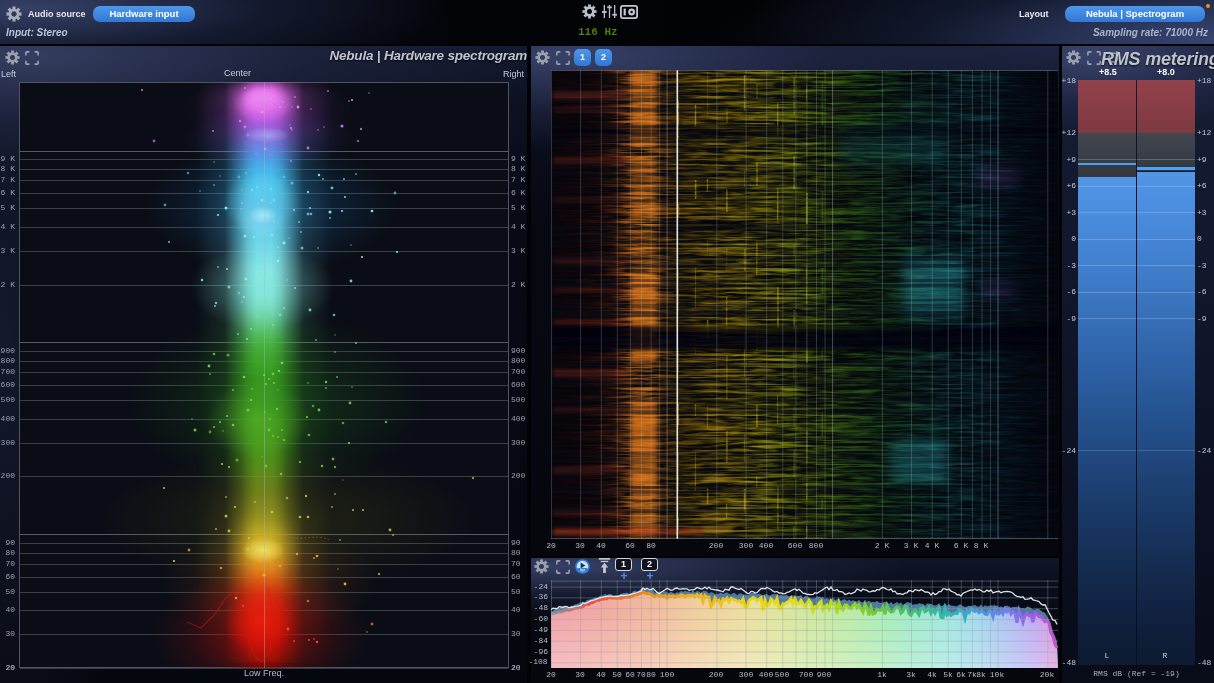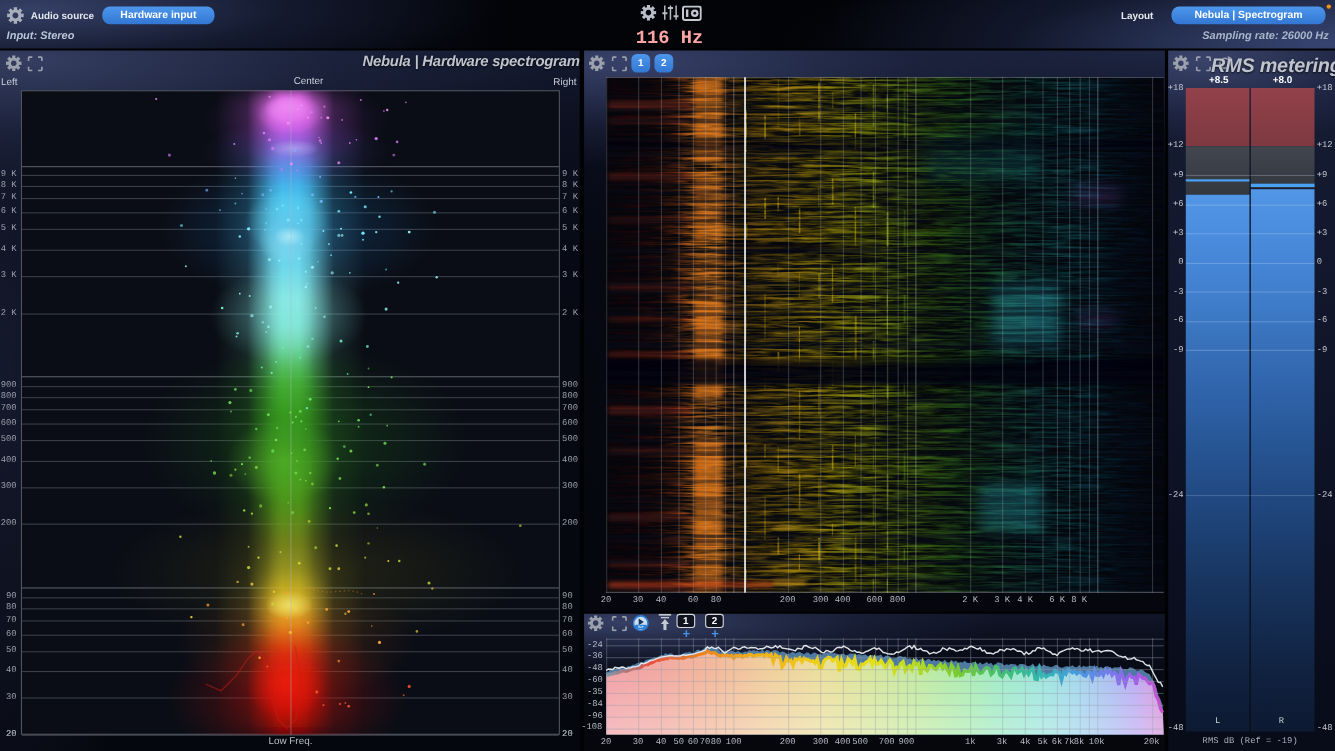--- a/index.html
+++ b/index.html
@@ -34,43 +34,43 @@
         <line x1="5.5" y1="3.5" x2="10.5" y2="3.5" stroke-width="2"></line>
         <line x1="11" y1="11.5" x2="16" y2="11.5" stroke-width="2"></line>
       </g>
     </svg>
 <svg class="abs" style="left:620px;top:5px" width="18" height="14" viewBox="0 0 18 14">
 <rect x="0.9" y="0.9" width="16.2" height="12.2" rx="2" fill="none" stroke="#c3c8d1" stroke-width="1.8"></rect>
 <rect x="3.6" y="3.6" width="2.2" height="6.8" fill="#c3c8d1"></rect>
 <circle cx="11.6" cy="7" r="3.4" fill="#c3c8d1"></circle>
       <circle cx="11.6" cy="7" r="1.3" fill="#0a0d14"></circle>
     </svg>
-<div class="abs mono" style="left:578px;top:26px;font-size:17px;font-weight:bold;color:#fca5a5">116 Hz</div>
+<div class="abs mono" style="left:578px;top:26px;font-size:11px;font-weight:bold;color:#4d7c0f">116 Hz</div>
 <div class="abs" style="left:1019px;top:9px;font-size:9px;font-weight:bold;color:#e8eaee">Layout</div>
 <div class="btn" style="left:1065px;top:6px;width:140px;height:16px;line-height:16px">Nebula | Spectrogram</div>
 <div class="abs" style="left:1206px;top:4px;width:4px;height:4px;border-radius:2px;background:#ef9410"></div>
-<div class="abs" style="left:1008px;top:27px;width:200px;font-size:10px;font-weight:bold;font-style:italic;color:#a9b5c9;text-align:right">Sampling rate: 26000 Hz</div>
+<div class="abs" style="left:1008px;top:27px;width:200px;font-size:10px;font-weight:bold;font-style:italic;color:#a9b5c9;text-align:right">Sampling rate: 71000 Hz</div>
 <div class="panel" style="left:0;top:46px;width:527px;height:637px;background:
 radial-gradient(620px 150px at 30px 10px, rgba(55,64,100,.92), rgba(34,41,70,.5) 45%, rgba(0,0,0,0) 78%),
 radial-gradient(200px 700px at 0px 300px, rgba(34,41,70,.5), rgba(0,0,0,0) 70%),
 linear-gradient(180deg,#141a30 0%,#0c1020 10%,#070a14 30%,#05070e 100%)"></div>
 <svg class="abs" style="left:5px;top:50px" width="15" height="15" viewBox="0 0 20 20">
 <path fill="#9aa1ad" fill-rule="evenodd" d="M8.24,3.33 7.94,0.62 12.06,0.62 11.76,3.33 13.47,4.04 15.18,1.91 18.09,4.82 15.96,6.53 16.67,8.24 19.38,7.94 19.38,12.06 16.67,11.76 15.96,13.47 18.09,15.18 15.18,18.09 13.47,15.96 11.76,16.67 12.06,19.38 7.94,19.38 8.24,16.67 6.53,15.96 4.82,18.09 1.91,15.18 4.04,13.47 3.33,11.76 0.62,12.06 0.62,7.94 3.33,8.24 4.04,6.53 1.91,4.82 4.82,1.91 6.53,4.04Z M10,6.6 a3.4,3.4 0 1,0 0.001,0 Z"></path>
     </svg>
 <svg class="abs" style="left:25px;top:51px" width="14" height="14" viewBox="0 0 16 16">
 <g stroke="#9aa1ad" stroke-width="1.8" fill="none">
 <path d="M1 5 V2 a1 1 0 0 1 1-1 H5"></path>
         <path d="M11 1 h3 a1 1 0 0 1 1 1 V5"></path>
 <path d="M15 11 v3 a1 1 0 0 1 -1 1 H11"></path>
         <path d="M5 15 H2 a1 1 0 0 1 -1-1 V11"></path>
       </g>
     </svg>
 <div class="ttl" style="left:200px;top:48px;width:327px;text-align:right;font-size:13.5px">Nebula | Hardware spectrogram</div>
 <div class="abs" style="left:1px;top:69px;font-size:9px;color:#c7ccd8">Left</div>
-<div class="abs" style="left:234px;top:68px;width:60px;text-align:right;font-size:9px;color:#c7ccd8">Center</div>
+<div class="abs" style="left:224px;top:68px;width:60px;text-align:left;font-size:9px;color:#c7ccd8">Center</div>
 <div class="abs" style="left:503px;top:69px;font-size:9px;color:#c7ccd8">Right</div>
 <div class="abs" style="left:19px;top:82px;width:490px;height:586px;background:#0a0d15;border:1px solid rgba(150,156,168,.5)"></div>
 <div class="hl" style="left:20px;top:668.0px;width:488px;background:rgba(168,175,188,0.3)"></div>
 <div class="lbl" style="left:0px;top:664.0px;width:15px;text-align:right;font-size:8px">20</div>
 <div class="lbl" style="left:511px;top:664.0px;font-size:8px">20</div>
 <div class="hl" style="left:20px;top:634.2px;width:488px;background:rgba(168,175,188,0.3)"></div>
 <div class="lbl" style="left:0px;top:630.2px;width:15px;text-align:right;font-size:8px">30</div>
 <div class="lbl" style="left:511px;top:630.2px;font-size:8px">30</div>
 <div class="hl" style="left:20px;top:610.3px;width:488px;background:rgba(168,175,188,0.3)"></div>
 <div class="lbl" style="left:0px;top:606.3px;width:15px;text-align:right;font-size:8px">40</div>
@@ -804,21 +804,21 @@
       <rect x="430.5" y="0" width="1" height="88" fill="rgb(150,158,172)" opacity=".36"></rect>
       <rect x="438.9" y="0" width="1" height="88" fill="rgb(150,158,172)" opacity=".36"></rect>
       <rect x="446.5" y="0" width="1" height="88" fill="rgb(150,158,172)" opacity=".36"></rect>
       <rect x="496.3" y="0" width="1" height="88" fill="rgb(150,158,172)" opacity=".36"></rect>
       <path d="M0,29.7 2,28.2 4,28.4 6,28.7 8,26.7 10,27.0 12,27.4 14,26.4 16,26.6 18,27.8 20,27.4 22,27.0 24,26.4 26,26.2 28,25.8 30,25.1 32,22.9 34,23.5 36,22.7 38,21.9 40,20.5 42,20.3 44,19.6 46,18.8 48,18.1 50,17.4 52,17.1 54,16.7 56,16.4 58,16.1 60,16.2 62,16.3 64,16.4 66,16.5 68,16.2 70,15.3 72,15.7 74,15.4 76,15.1 78,14.8 80,14.4 82,13.7 84,13.1 86,12.5 88,11.8 90,11.1 92,8.0 94,9.5 96,8.2 98,9.3 100,9.6 102,8.4 104,10.3 106,12.3 108,13.8 110,12.2 112,11.1 114,9.8 116,8.4 118,9.1 120,10.3 122,9.8 124,8.4 126,8.0 128,9.2 130,9.1 132,8.6 134,8.8 136,8.8 138,10.3 140,9.8 142,9.8 144,9.1 146,7.5 148,8.2 150,9.1 152,8.7 154,7.1 156,8.9 158,7.1 160,9.1 162,9.4 164,9.8 166,10.0 168,10.5 170,11.0 172,11.8 174,9.3 176,9.7 178,10.2 180,7.0 182,6.9 184,8.2 186,9.0 188,9.5 190,8.4 192,9.9 194,11.5 196,13.1 198,13.6 200,11.4 202,11.7 204,12.8 206,12.6 208,10.5 210,8.7 212,8.4 214,8.8 216,7.4 218,8.5 220,9.5 222,11.2 224,12.1 226,11.5 228,13.0 230,12.8 232,13.8 234,13.7 236,12.4 238,11.8 240,10.7 242,9.6 244,9.0 246,10.4 248,9.3 250,11.1 252,13.2 254,13.5 256,14.4 258,14.5 260,14.7 262,14.4 264,12.7 266,13.2 268,12.0 270,10.8 272,9.6 274,8.0 276,7.1 278,9.6 280,6.9 282,10.2 284,10.4 286,9.5 288,11.5 290,11.6 292,12.2 294,14.4 296,13.8 298,13.0 300,13.9 302,12.9 304,11.9 306,9.0 308,9.8 310,11.2 312,9.0 314,10.0 316,10.4 318,11.9 320,11.7 322,10.8 324,11.2 326,9.4 328,10.0 330,8.3 332,7.5 334,8.4 336,9.5 338,10.1 340,8.9 342,11.7 344,11.2 346,13.9 348,13.7 350,13.9 352,14.6 354,13.1 356,12.8 358,10.5 360,10.8 362,11.8 364,9.7 366,10.1 368,10.7 370,9.6 372,10.6 374,12.1 376,11.9 378,12.6 380,15.1 382,12.8 384,14.7 386,13.7 388,11.6 390,11.7 392,8.8 394,8.9 396,9.8 398,9.1 400,11.1 402,12.0 404,12.7 406,14.8 408,14.5 410,16.0 412,13.2 414,12.3 416,11.5 418,10.6 420,9.9 422,10.1 424,8.9 426,10.2 428,9.5 430,10.3 432,11.9 434,11.8 436,10.1 438,11.4 440,10.0 442,12.9 444,12.2 446,11.7 448,11.3 450,12.8 452,11.9 454,11.6 456,11.4 458,11.6 460,12.0 462,13.2 464,15.2 466,16.3 468,16.7 470,17.4 472,16.8 474,19.3 476,19.2 478,18.9 480,17.7 482,19.8 484,20.3 486,21.0 488,21.5 490,23.9 492,25.0 494,24.8 496,28.8 498,32.8 500,36.4 502,40.2 504,40.4 506,44.4" stroke="rgba(238,242,246,.92)" stroke-width="1.3" fill="none"></path>
     </svg>
 <div class="lbl" style="left:528px;top:582.6px;width:20px;text-align:right;color:#b6bcc6">-24</div>
 <div class="lbl" style="left:528px;top:593.4px;width:20px;text-align:right;color:#b6bcc6">-36</div>
 <div class="lbl" style="left:528px;top:604.2px;width:20px;text-align:right;color:#b6bcc6">-48</div>
 <div class="lbl" style="left:528px;top:615.0px;width:20px;text-align:right;color:#b6bcc6">-60</div>
-<div class="lbl" style="left:528px;top:625.9px;width:20px;text-align:right;color:#b6bcc6">-35</div>
+<div class="lbl" style="left:528px;top:625.9px;width:20px;text-align:right;color:#b6bcc6">-49</div>
 <div class="lbl" style="left:528px;top:636.7px;width:20px;text-align:right;color:#b6bcc6">-84</div>
 <div class="lbl" style="left:528px;top:647.5px;width:20px;text-align:right;color:#b6bcc6">-96</div>
 <div class="lbl" style="left:528px;top:658.3px;width:20px;text-align:center;color:#b6bcc6">-108</div>
 <div class="lbl" style="left:539px;top:671px;width:24px;text-align:center;color:#b6bcc6">20</div>
 <div class="lbl" style="left:568px;top:671px;width:24px;text-align:center;color:#b6bcc6">30</div>
 <div class="lbl" style="left:589px;top:671px;width:24px;text-align:center;color:#b6bcc6">40</div>
 <div class="lbl" style="left:605px;top:671px;width:24px;text-align:center;color:#b6bcc6">50</div>
 <div class="lbl" style="left:618px;top:671px;width:24px;text-align:center;color:#b6bcc6">60</div>
 <div class="lbl" style="left:629px;top:671px;width:24px;text-align:center;color:#b6bcc6">70</div>
 <div class="lbl" style="left:639px;top:671px;width:24px;text-align:center;color:#b6bcc6">80</div>

